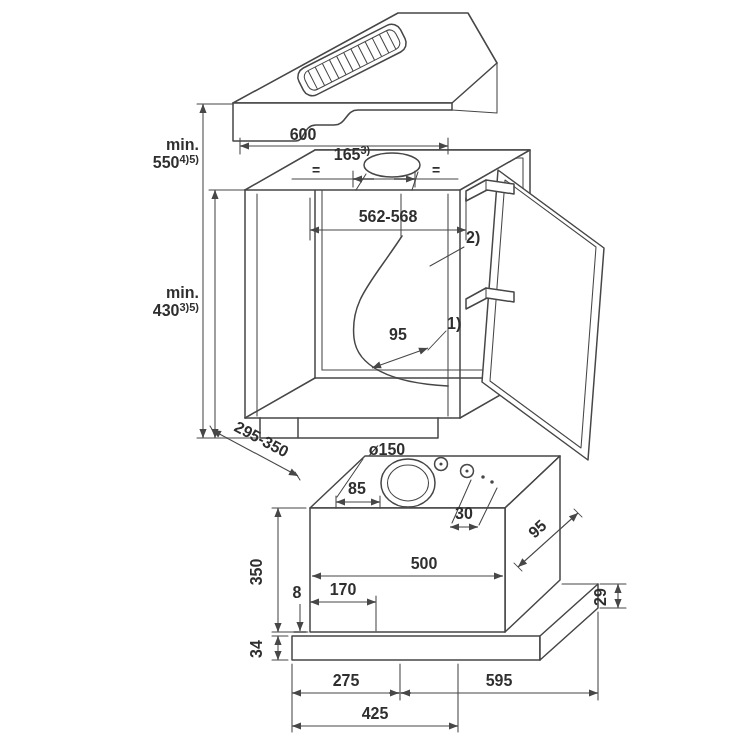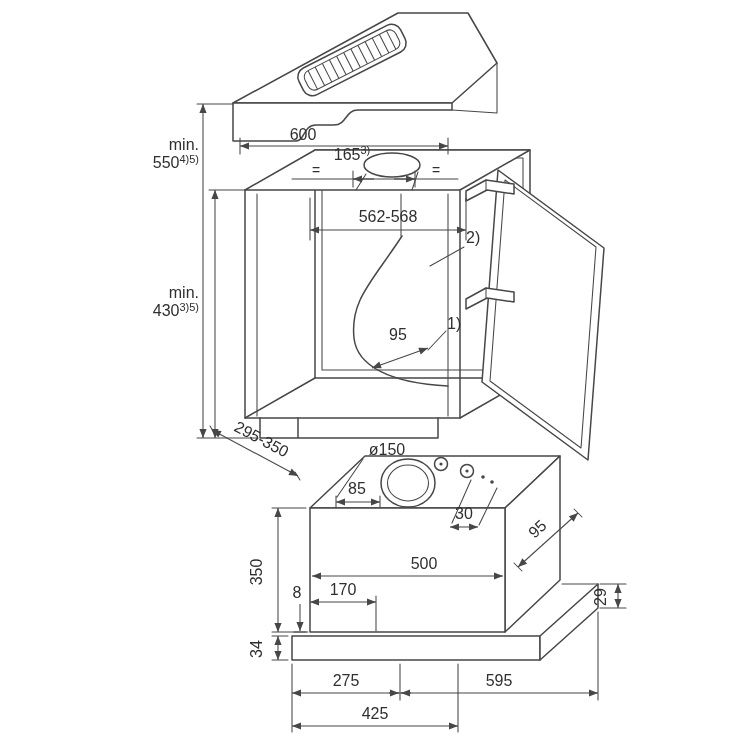--- a/index.html
+++ b/index.html
@@ -1,16 +1,16 @@
 <!DOCTYPE html>
 <html><head>
 <meta charset="utf-8">
 <style>
   html,body{margin:0;padding:0;background:#fff;}
-  .canvas{width:750px;height:750px;background:#ffffff;position:relative;overflow:hidden;}
+  .canvas{width:750px;height:750px;background:#ffffff;position:relative;overflow:hidden;font-weight:bold;}
   svg{display:block;}
   svg *{vector-effect:non-scaling-stroke;}
   .ln{stroke:#474747;stroke-width:1.5;fill:none;stroke-linejoin:round;stroke-linecap:round;}
   .thin{stroke:#474747;stroke-width:1.05;fill:none;stroke-linejoin:round;stroke-linecap:round;}
   .dim{stroke:#474747;stroke-width:1.05;fill:none;marker-start:url(#ah);marker-end:url(#ah);}
   .dimE{stroke:#474747;stroke-width:1.05;fill:none;marker-end:url(#ah);}
   .fw{fill:#ffffff;}
   text{font-family:"Liberation Sans", sans-serif;font-size:16px;fill:#2f2f2f;}
   .sup{font-size:11px;}
   .eq{font-size:14px;}

